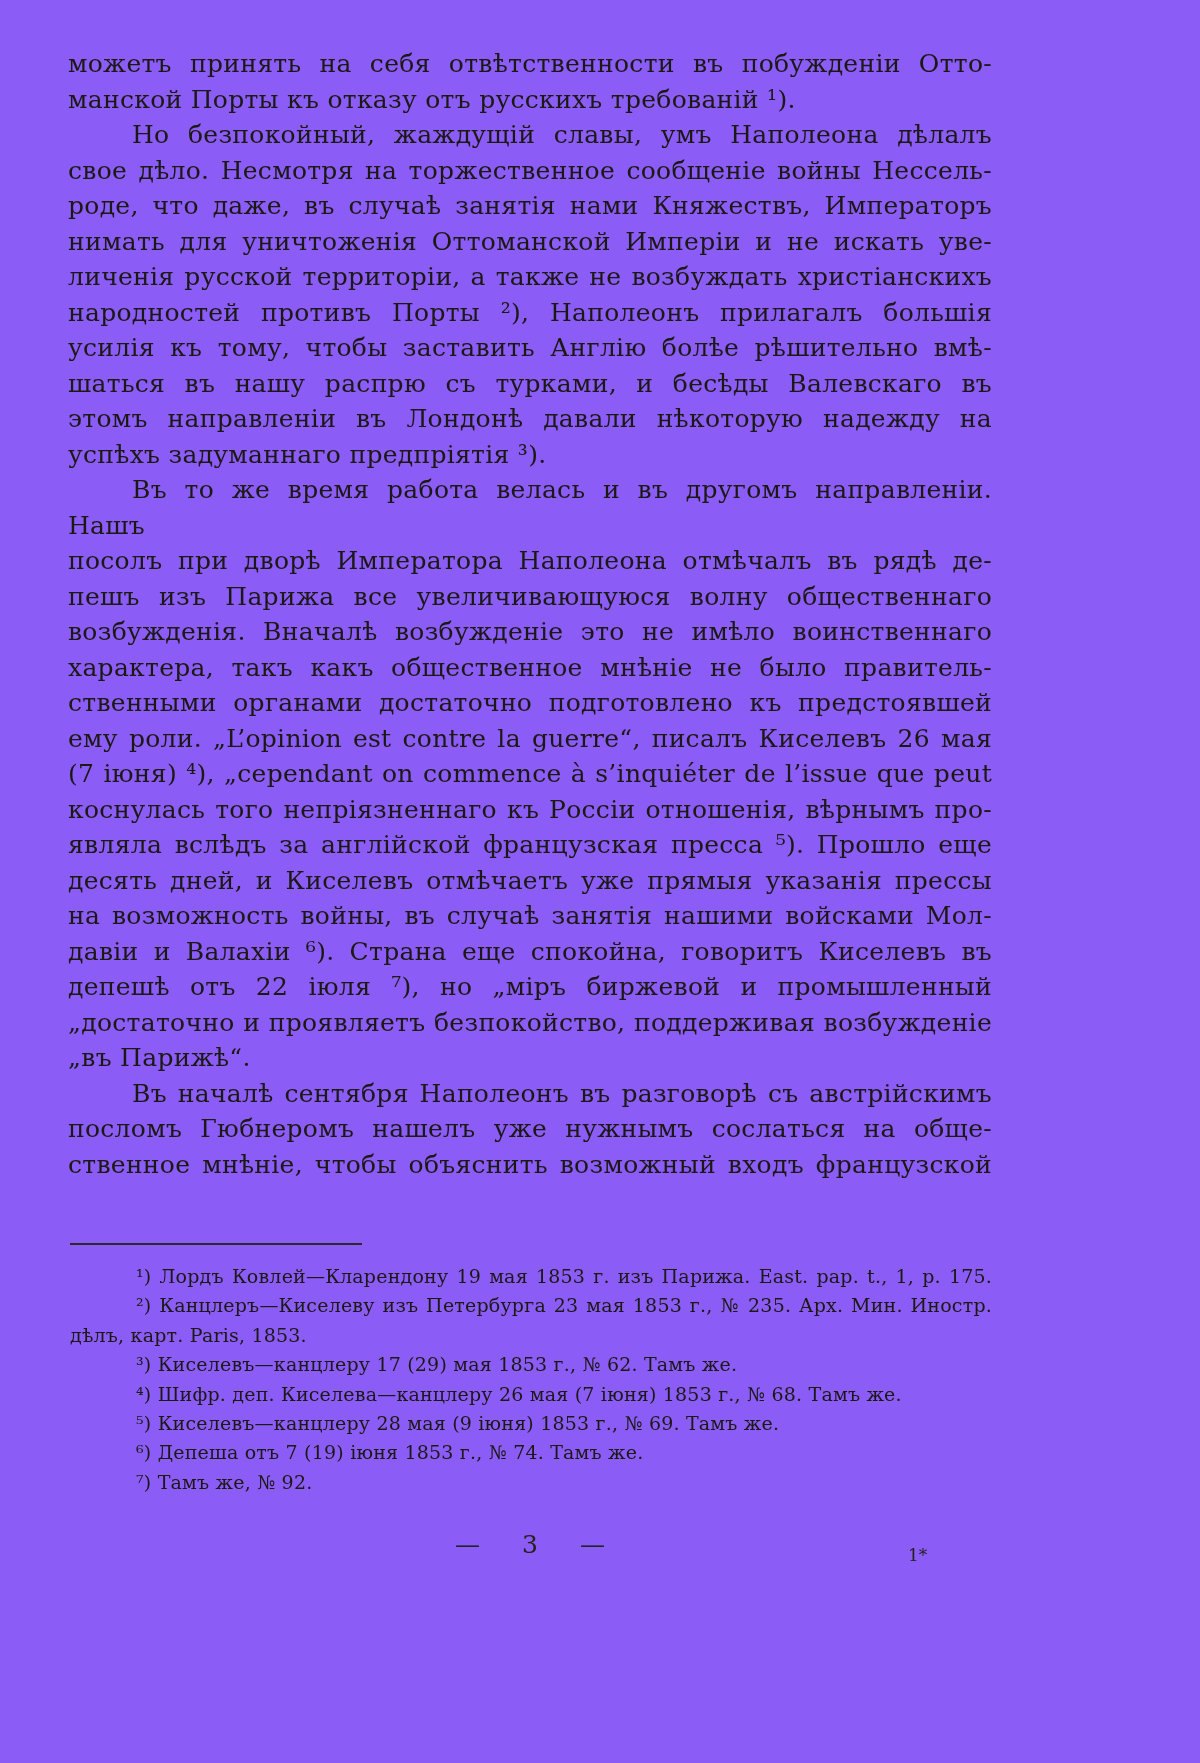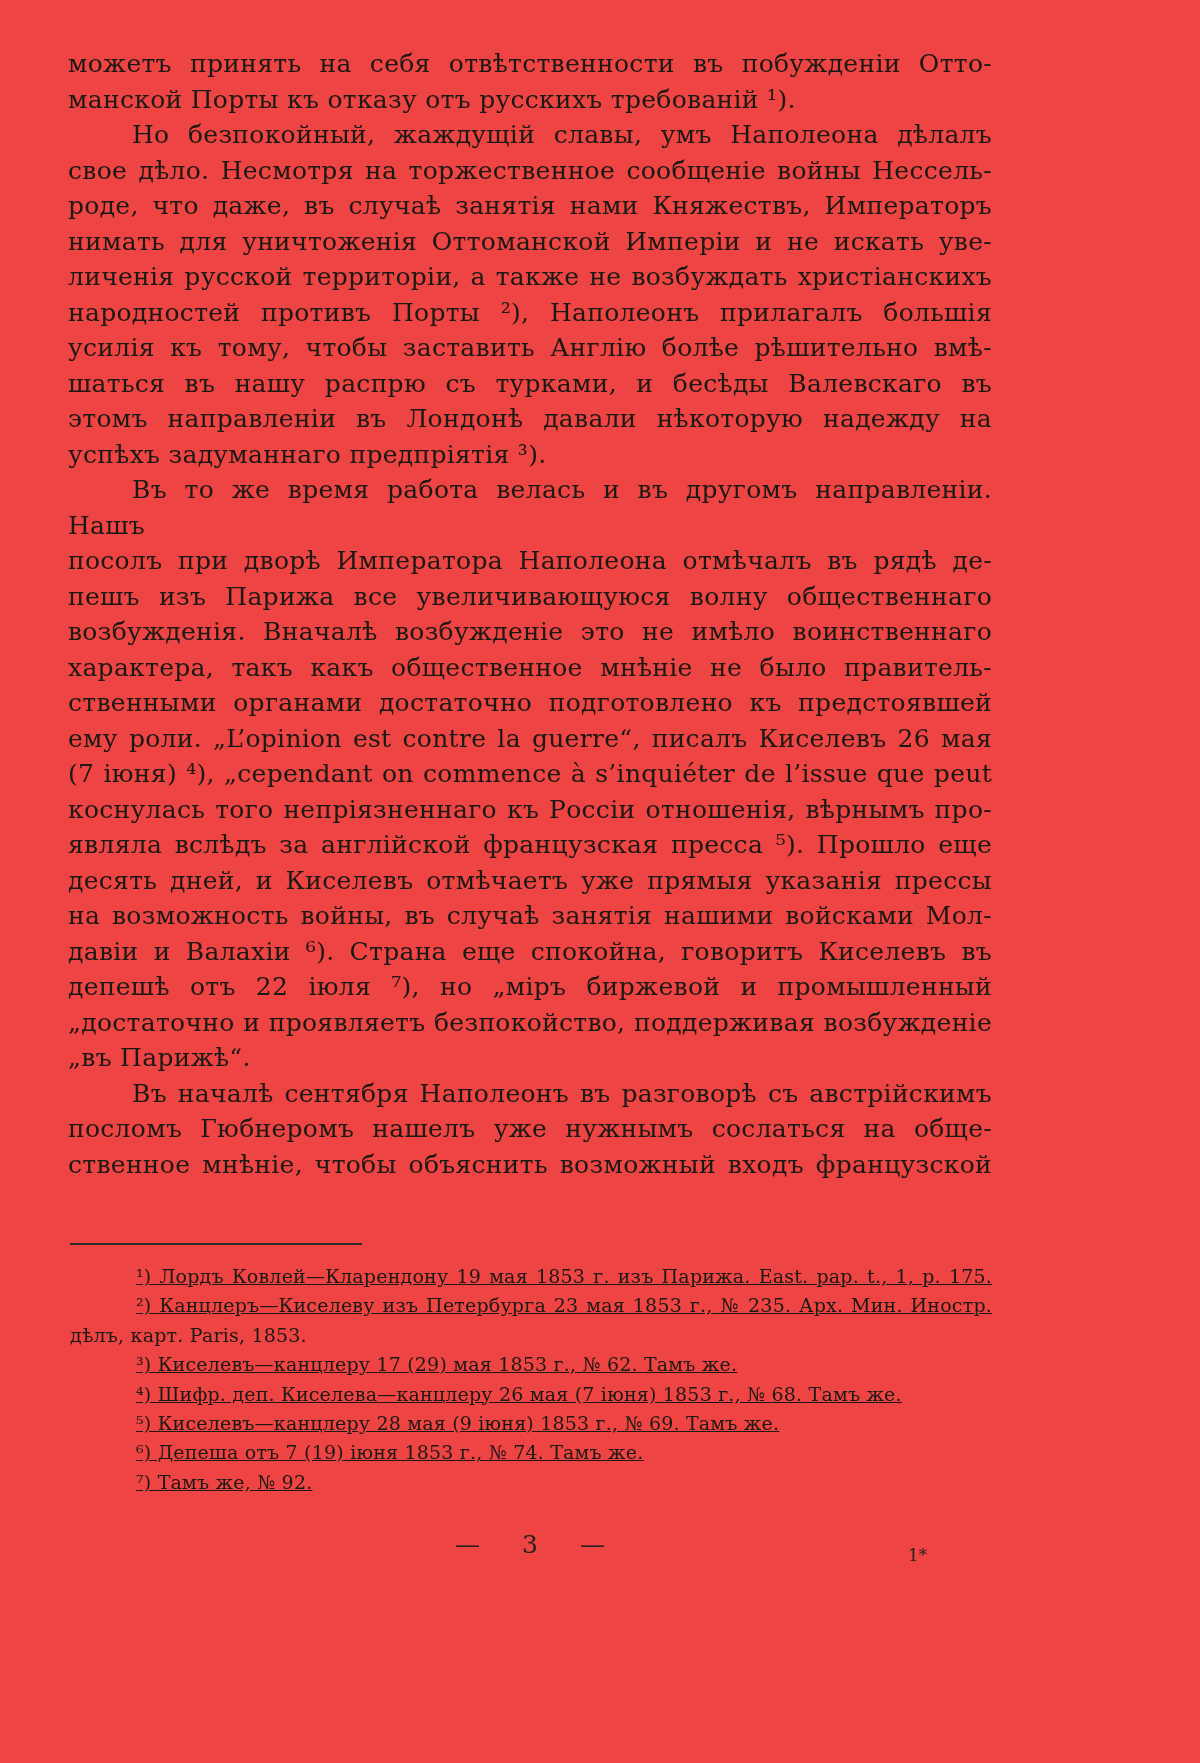--- a/index.html
+++ b/index.html
@@ -7,21 +7,21 @@
   body {
     width: 1200px;
     height: 1763px;
     background: #fbfaf6;
     font-family: "DejaVu Serif", serif;
   }
   .page {
     position: relative;
     width: 1200px;
     height: 1763px;
-    background: #ef4444;
+    background: #8b5cf6;
     color: #1b1913;
     overflow: hidden;
   }
   
   .body-text {
     position: absolute;
     left: 68px;
     top: 46px;
     width: 924px;
     font-size: 25px;
@@ -47,21 +47,21 @@
     position: absolute;
     left: 70px;
     top: 1262px;
     width: 922px;
     font-size: 19px;
     line-height: 29.4px;
     letter-spacing: 0.2px;
   }
   .fn { text-align: left; }
   .fn.j { text-align: justify; text-align-last: justify; }
-  .fn.ind { text-indent: 66px; text-decoration: underline; }
+  .fn.ind { text-indent: 66px; }
   
   .page-number {
     position: absolute;
     left: 68px;
     top: 1530px;
     width: 924px;
     text-align: center;
     font-size: 25px;
     word-spacing: 34px;
     color: #24221c;

